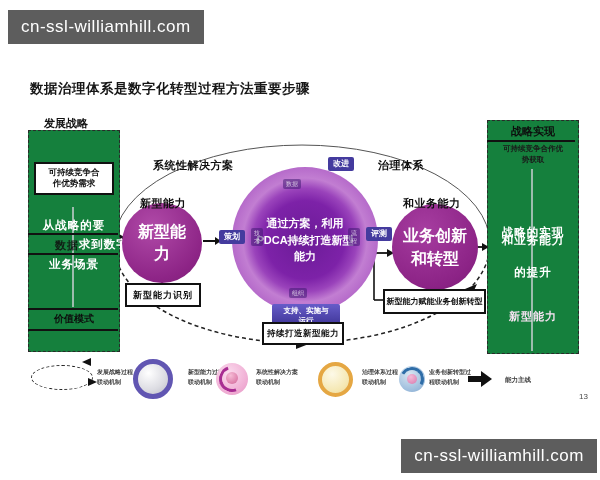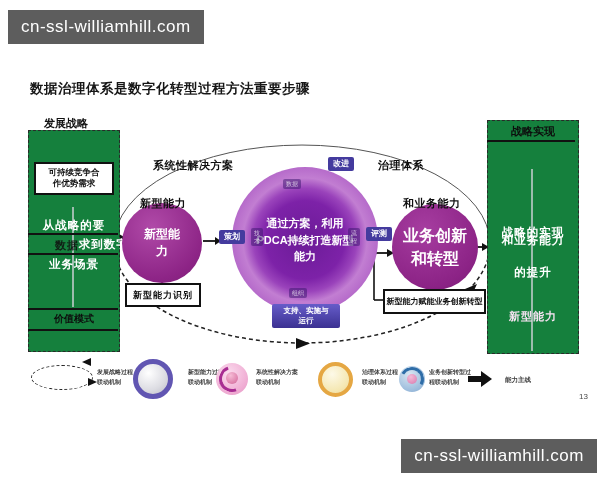--- a/index.html
+++ b/index.html
@@ -1,17 +1,17 @@
 <!DOCTYPE html>
 <html><head>
 <meta charset="utf-8">
 <style>
   html,body{margin:0;padding:0;background:#fff;}
   .slide{position:relative;width:600px;height:480px;background:#ffffff;overflow:hidden;
-         font-family:"Liberation Sans","DejaVu Sans",sans-serif;color:#111;}
+         font-family:"Liberation Sans","DejaVu Sans",sans-serif;color:#111;border-radius:11px;}
   .abs{position:absolute;}
   .ml{white-space:pre-line;}
   
   .wm{position:absolute;background:#5d5d5d;color:#fff;font-size:17px;letter-spacing:.5px;
       padding:7px 13px;z-index:9;}
   .wm-tl{left:8px;top:10px;}
   .wm-br{right:3px;bottom:7px;}
   
   .title{left:30px;top:80px;font-size:13.5px;font-weight:bold;color:#161616;letter-spacing:.5px;z-index:4;}
   
@@ -34,21 +34,21 @@
           font-weight:bold;color:#1a1a1a;line-height:1.4;}
   .rp-dashedbox{position:absolute;left:2px;top:122px;width:80px;border:1.6px dashed #111;
                 text-align:center;font-size:10px;font-weight:bold;color:#0d0d0d;padding:2px 0;}
   .rp-newcap{position:absolute;left:0;top:188px;width:100%;text-align:center;color:#f6e3f2;
              font-weight:bold;font-size:11px;letter-spacing:1px;}
   
   .seclabel{font-size:11px;font-weight:bold;color:#0f0f0f;z-index:3;letter-spacing:.5px;}
   
   .circle{position:absolute;border-radius:50%;display:flex;align-items:center;justify-content:center;
           text-align:center;color:#fff;font-weight:bold;z-index:2;}
-  .cap-circle{left:122px;top:203px;width:80px;height:80px;font-size:12px;line-height:1.4;
+  .cap-circle{left:122px;top:203px;width:80px;height:80px;font-size:16px;line-height:1.4;
               background:radial-gradient(circle at 38% 30%,#b04aa8,#8d2486 70%,#7b1d75);}
   .trans-circle{left:392px;top:204px;width:86px;height:86px;font-size:16px;line-height:1.45;
               background:radial-gradient(circle at 38% 30%,#a63da0,#8c2386 70%,#781c74);}
   .big-circle{left:232px;top:167px;width:146px;height:146px;font-size:11px;line-height:1.5;
       background:radial-gradient(circle,#6b1b97 0%,#7d22a8 38%,#9a43bb 50%,#c27ed2 60%,#b popping 0);}
   .big-circle{background:radial-gradient(circle,#6b1b97 0%,#7d22a8 38%,#9a43bb 50%,#c27ed2 60%,#b468c9 72%,#8c34ab 88%,#5d1480 100%);}
   
   .badge{position:absolute;background:#443b9e;color:#fff;font-weight:bold;font-size:8px;
          padding:2px 5px;border-radius:2px;z-index:3;text-align:center;line-height:1.3;}
   .ribbon{left:272px;top:304px;width:58px;font-size:7.5px;
@@ -143,20 +143,22 @@
     <div class="hline" style="top:122px;"></div>
     <div class="pwhite" style="top:126px;">业务场景</div>
     <div class="hline" style="top:177px;"></div>
     <div class="pblack" style="top:181px;">价值模式</div>
     <div class="hline" style="top:198px;"></div>
   </div>
 
   <div class="panel right-panel">
     <div class="pblack" style="top:3px;font-size:11px;">战略实现</div>
     <div class="hline" style="top:19px;width:88px;"></div>
+    <div class="rp-sub ml">可持续竞争合作优
+势获取</div>
     <div class="panel-vline" style="left:43px;top:48px;height:182px;"></div>
     <div class="pwhite" style="top:104px;">战略的实现</div>
     <div class="pwhite" style="top:112px;">和业务能力</div>
     <div class="pwhite" style="top:144px;">的提升</div>
     <div class="rp-newcap">新型能力</div>
   </div>
 
   <div class="abs seclabel" style="left:153px;top:158px;">系统性解决方案</div>
   <div class="abs seclabel" style="left:378px;top:158px;">治理体系</div>
   <div class="abs seclabel" style="left:140px;top:196px;">新型能力</div>
@@ -177,20 +179,21 @@
 运行</div>
 
   <div class="inner-badge" style="left:283px;top:179px;">数据</div>
   <div class="inner-badge ml" style="left:251px;top:228px;">技
 术</div>
   <div class="inner-badge ml" style="left:348px;top:228px;">流
 程</div>
   <div class="inner-badge" style="left:289px;top:288px;">组织</div>
 
   <div class="wbox box-identify">新型能力识别</div>
+  <div class="wbox box-build">持续打造新型能力</div>
   <div class="wbox box-enable">新型能力赋能业务创新转型</div>
 
   <div class="dashed-ellipse"></div>
   <div class="tri tri-left"></div>
   <div class="tri tri-right"></div>
   <div class="legend-label ml" style="left:97px;top:367px;">发展战略过程
 联动机制</div>
 
   <div class="sphere sphere-silver"></div>
   <div class="legend-label ml" style="left:188px;top:367px;">新型能力过程

